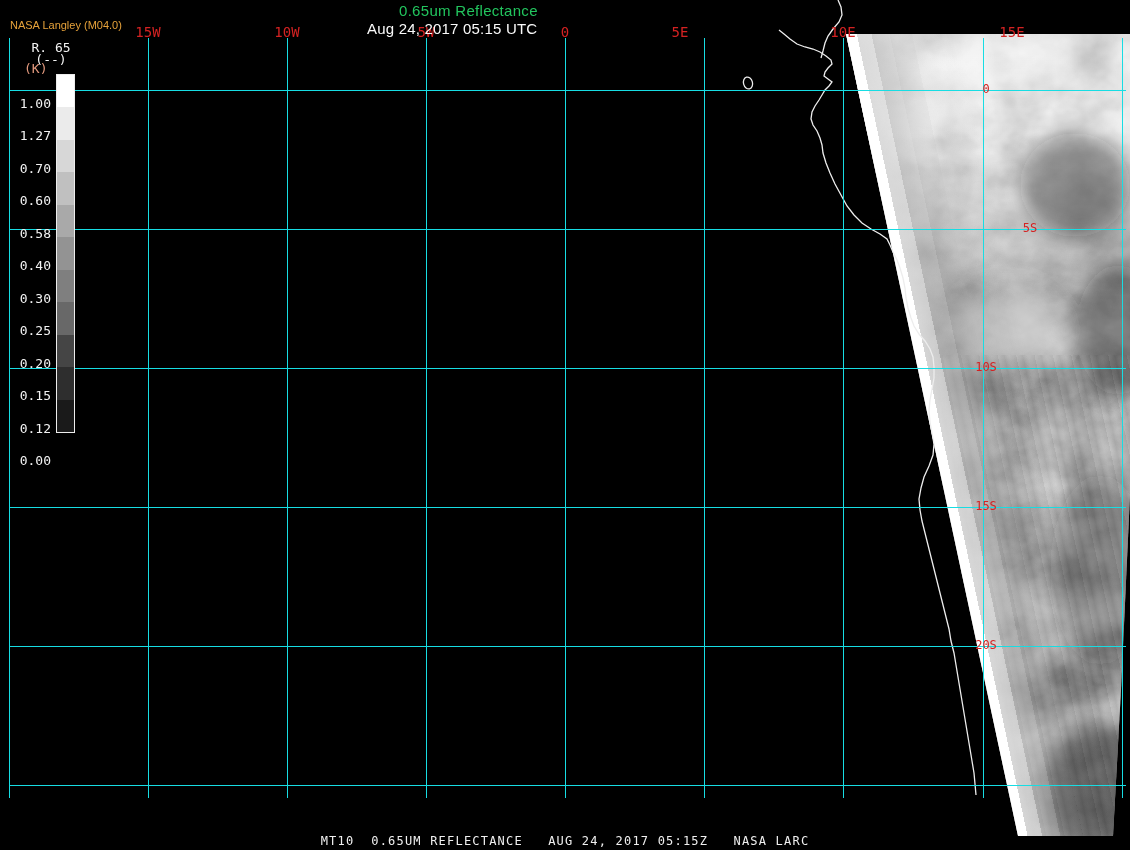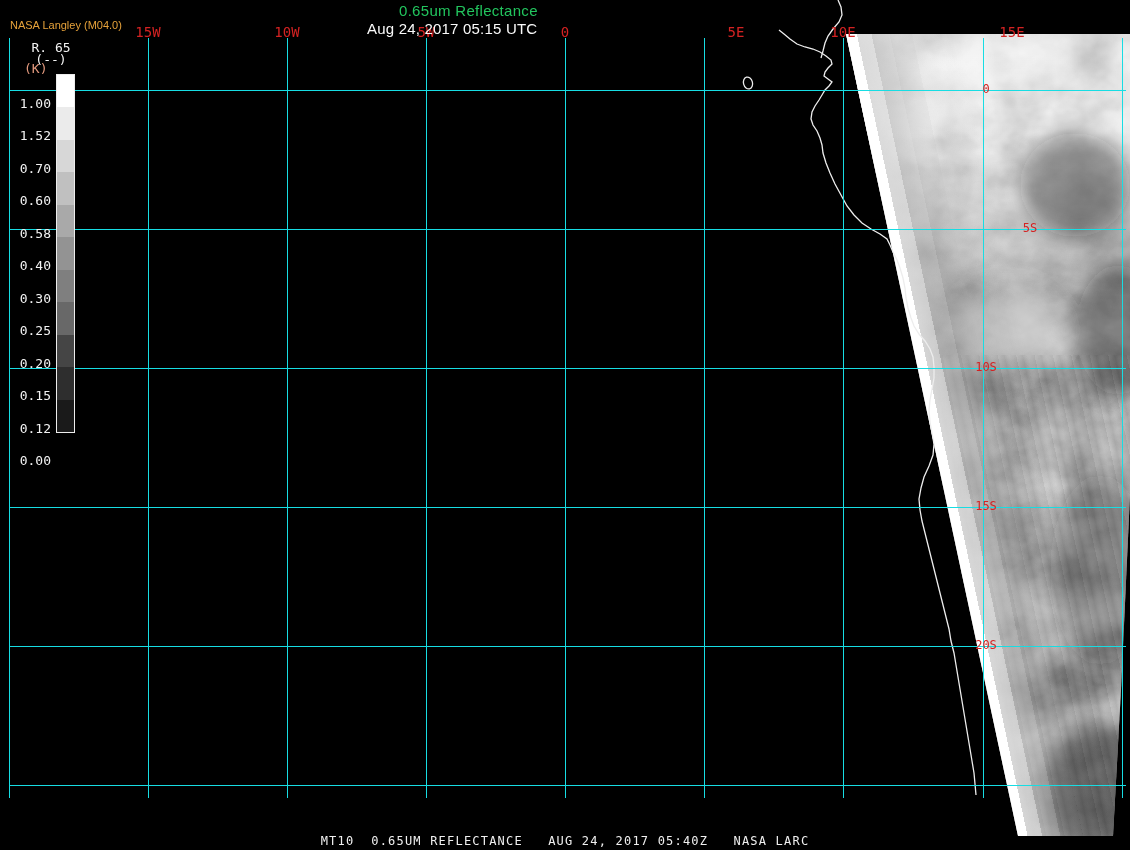--- a/index.html
+++ b/index.html
@@ -139,21 +139,21 @@
       <div class="hline" data-name="gridline-latitude" style="top: 90px;"></div>
       <div class="hline" data-name="gridline-latitude" style="top: 229px;"></div>
       <div class="hline" data-name="gridline-latitude" style="top: 368px;"></div>
       <div class="hline" data-name="gridline-latitude" style="top: 507px;"></div>
       <div class="hline" data-name="gridline-latitude" style="top: 646px;"></div>
       <div class="hline" data-name="gridline-latitude" style="top: 785px;"></div>
       <div class="lon-label" data-name="longitude-label-15W" style="left: 148px;">15W</div>
       <div class="lon-label" data-name="longitude-label-10W" style="left: 287px;">10W</div>
       <div class="lon-label" data-name="longitude-label-5W" style="left: 426px;">5W</div>
       <div class="lon-label" data-name="longitude-label-0" style="left: 565px;">0</div>
-      <div class="lon-label" data-name="longitude-label-5E" style="left: 736px;">5E</div>
+      <div class="lon-label" data-name="longitude-label-5E" style="left: 680px;">5E</div>
       <div class="lon-label" data-name="longitude-label-10E" style="left: 843px;">10E</div>
       <div class="lon-label" data-name="longitude-label-15E" style="left: 983px; margin-left: 29px;">15E</div>
       <div class="lat-label" data-name="latitude-label-0" style="left: 986px; top: 89px;">0</div>
       <div class="lat-label" data-name="latitude-label-5S" style="left: 986px; top: 228px; margin-left: 44px;">5S</div>
       <div class="lat-label" data-name="latitude-label-10S" style="left: 986px; top: 367px;">10S</div>
       <div class="lat-label" data-name="latitude-label-15S" style="left: 986px; top: 506px;">15S</div>
       <div class="lat-label" data-name="latitude-label-20S" style="left: 986px; top: 645px;">20S</div>
     </div>
 
   <div id="colorbar-bar" data-name="colorbar">
@@ -167,31 +167,31 @@
       <div class="cb-seg" data-name="colorbar-segment" style="background: rgb(104, 104, 104);"></div>
       <div class="cb-seg" data-name="colorbar-segment" style="background: rgb(69, 69, 69);"></div>
       <div class="cb-seg" data-name="colorbar-segment" style="background: rgb(46, 46, 46);"></div>
       <div class="cb-seg" data-name="colorbar-segment" style="background: rgb(26, 26, 26);"></div>
     </div>
   <div id="cb-param" class="cb-head" data-name="colorbar-parameter-label">R. 65</div>
   <div id="cb-units" class="cb-head" data-name="colorbar-units-label">(--)</div>
   <div id="cb-units-alt" data-name="colorbar-units-alt-label">(K)</div>
   <div id="cb-ticks" data-name="colorbar-tick-labels">
       <div class="cb-label" data-name="colorbar-tick-1.00" style="top: 68px;">1.00</div>
-      <div class="cb-label" data-name="colorbar-tick-0.80" style="top: 100px;">1.52</div>
+      <div class="cb-label" data-name="colorbar-tick-0.80" style="top: 100px;">1.27</div>
       <div class="cb-label" data-name="colorbar-tick-0.70" style="top: 133px;">0.70</div>
       <div class="cb-label" data-name="colorbar-tick-0.60" style="top: 165px; text-align: right;">0.60</div>
       <div class="cb-label" data-name="colorbar-tick-0.50" style="top: 198px;">0.58</div>
       <div class="cb-label" data-name="colorbar-tick-0.40" style="top: 230px;">0.40</div>
       <div class="cb-label" data-name="colorbar-tick-0.30" style="top: 263px;">0.30</div>
       <div class="cb-label" data-name="colorbar-tick-0.25" style="top: 295px;">0.25</div>
       <div class="cb-label" data-name="colorbar-tick-0.20" style="top: 328px;">0.20</div>
       <div class="cb-label" data-name="colorbar-tick-0.15" style="top: 360px;">0.15</div>
       <div class="cb-label" data-name="colorbar-tick-0.10" style="top: 393px;">0.12</div>
       <div class="cb-label" data-name="colorbar-tick-0.00" style="top: 425px;">0.00</div>
     </div>
 
   <div id="credit" data-name="credit-text">NASA Langley (M04.0)</div>
   <div id="title-line1" data-name="page-title">0.65um Reflectance</div>
   <div id="title-line2" data-name="page-subtitle-datetime">Aug 24, 2017 05:15 UTC</div>
-  <div id="caption" data-name="footer-caption">MT10  0.65UM REFLECTANCE   AUG 24, 2017 05:40Z   NASA LARC</div>
+  <div id="caption" data-name="footer-caption">MT10  0.65UM REFLECTANCE   AUG 24, 2017 05:15Z   NASA LARC</div>
 
 </div>
 
 </body></html>

